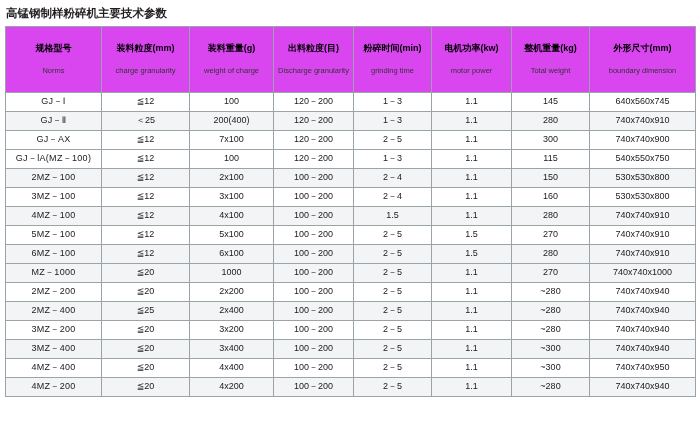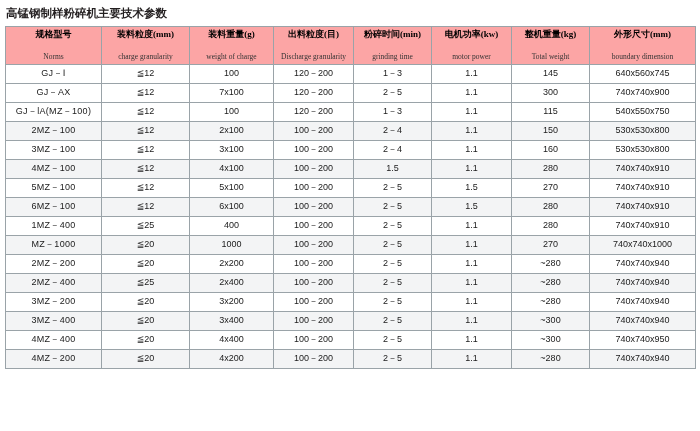--- a/index.html
+++ b/index.html
@@ -36,24 +36,23 @@
   table.spec th, table.spec td {
     border: 1px solid #9aa3a8;
     text-align: center;
     vertical-align: middle;
     font-size: 9px;
     color: #1a1a1a;
     padding: 0;
     line-height: 1.25;
   }
   table.spec thead th {
-    background: #fca5a5;
+    background: #d946ef;
     height: 30px;
-    padding: 2px 1px;
-    font-family: Liberation Serif, serif;
+    padding: 16px 1px;
   }
   .hdr-cn {
     display: block;
     font-size: 9px;
     font-weight: bold;
     color: #000;
   }
   .hdr-en {
     display: block;
     font-size: 7.5px;
@@ -139,20 +138,30 @@
         <tr>
           <td class="model">GJ－Ⅰ</td>
           <td>≦12</td>
           <td>100</td>
           <td>120－200</td>
           <td>1－3</td>
           <td>1.1</td>
           <td>145</td>
           <td>640x560x745</td>
         </tr>
+        <tr class="alt">
+          <td class="model">GJ－Ⅱ</td>
+          <td>＜25</td>
+          <td>200(400)</td>
+          <td>120－200</td>
+          <td>1－3</td>
+          <td>1.1</td>
+          <td>280</td>
+          <td>740x740x910</td>
+        </tr>
         <tr>
           <td class="model">GJ－AX</td>
           <td>≦12</td>
           <td>7x100</td>
           <td>120－200</td>
           <td>2－5</td>
           <td>1.1</td>
           <td>300</td>
           <td>740x740x900</td>
         </tr>
@@ -209,30 +218,20 @@
         <tr class="alt">
           <td class="model">6MZ－100</td>
           <td>≦12</td>
           <td>6x100</td>
           <td>100－200</td>
           <td>2－5</td>
           <td>1.5</td>
           <td>280</td>
           <td>740x740x910</td>
         </tr>
-        <tr>
-          <td class="model">1MZ－400</td>
-          <td>≦25</td>
-          <td>400</td>
-          <td>100－200</td>
-          <td>2－5</td>
-          <td>1.1</td>
-          <td>280</td>
-          <td>740x740x910</td>
-        </tr>
         <tr class="alt">
           <td class="model">MZ－1000</td>
           <td>≦20</td>
           <td>1000</td>
           <td>100－200</td>
           <td>2－5</td>
           <td>1.1</td>
           <td>270</td>
           <td>740x740x1000</td>
         </tr>

